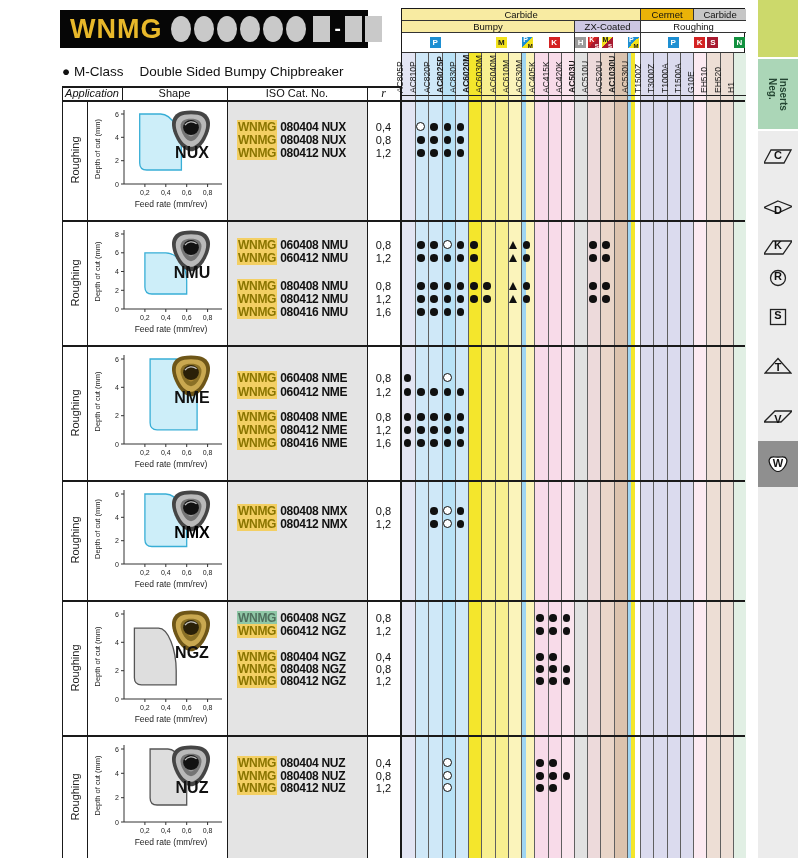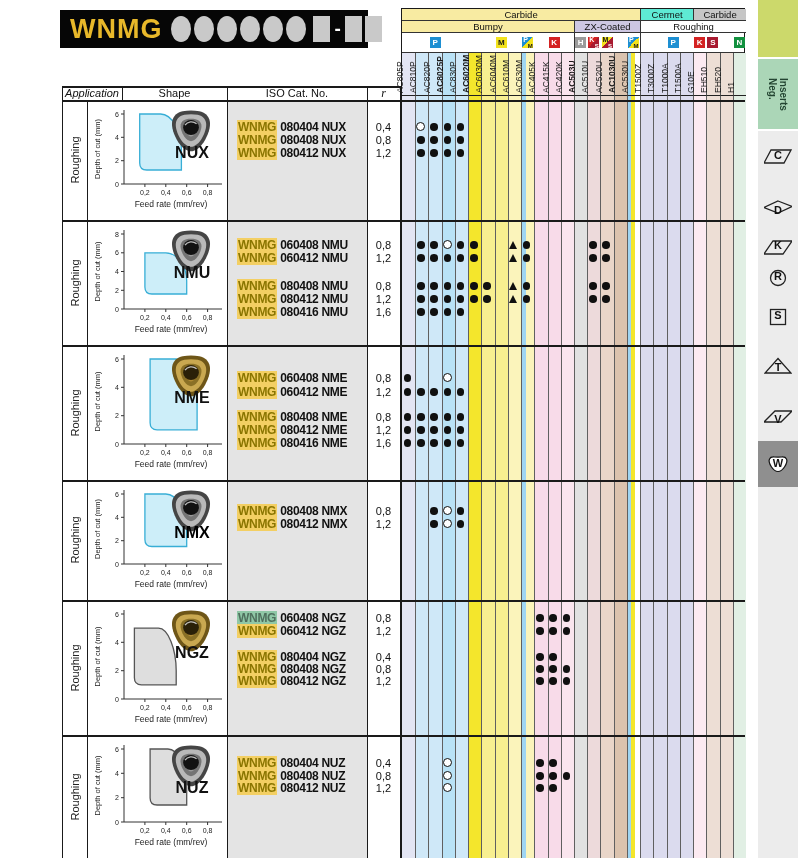--- a/index.html
+++ b/index.html
@@ -30,27 +30,31 @@
         <span style="display:inline-block;width:20px;height:26px;border-radius:50%;background:#c9c9c9;"></span>
         <span style="display:inline-block;width:20px;height:26px;border-radius:50%;background:#c9c9c9;"></span>
         <span style="display:inline-block;width:20px;height:26px;border-radius:50%;background:#c9c9c9;"></span>
         <span style="display:inline-block;width:20px;height:26px;border-radius:50%;background:#c9c9c9;"></span>
         <span style="display:inline-block;width:17px;height:26px;background:#c9c9c9;margin-left:4px;"></span>
         <span style="color:#fff;font-weight:bold;font-size:19px;padding:0 1px;">-</span>
         <span style="display:inline-block;width:17px;height:26px;background:#c9c9c9;"></span>
         <span style="display:inline-block;width:17px;height:26px;background:#c9c9c9;"></span>
       </span>
   </div>
+  <div class="mclass">
+    <span><span>●</span>&nbsp;<span>M-Class</span></span>
+    <span>Double Sided Bumpy Chipbreaker</span>
+  </div>
   <div class="th" style="left:62px;width:60px;font-style:italic;">Application</div>
   <div class="th" style="left:122px;width:105px;">Shape</div>
   <div class="th" style="left:227px;width:140px;">ISO Cat. No.</div>
   <div class="th th-r" style="left:367px;width:33px;">r</div>
 <div style="position: absolute; left: 401px; top: 8px; width: 344px; height: 850px; border-top: 1.5px solid rgb(26, 26, 26); border-right: 1.5px solid rgb(26, 26, 26); border-left: 1.5px solid rgb(26, 26, 26); border-image: initial; border-bottom: none; box-sizing: border-box; background: rgb(255, 255, 255);">
       <div style="position: absolute; left: 0px; top: 0px; width: 238.15px; height: 12px; box-sizing: border-box; background: rgb(248, 235, 162); border-bottom: 1px solid rgb(51, 51, 51); display: flex; align-items: center; justify-content: center; font-size: 9.5px; color: rgb(17, 17, 17);">Carbide</div>
-      <div style="position: absolute; left: 238.15px; top: 0px; width: 52.92px; height: 12px; box-sizing: border-box; background: #5eead4; border-bottom: 1px solid rgb(51, 51, 51); border-left: 1px solid rgb(51, 51, 51); display: flex; align-items: center; justify-content: center; font-size: 9.5px; color: rgb(17, 17, 17);">Cermet</div>
+      <div style="position: absolute; left: 238.15px; top: 0px; width: 52.92px; height: 12px; box-sizing: border-box; background: #eab308; border-bottom: 1px solid rgb(51, 51, 51); border-left: 1px solid rgb(51, 51, 51); display: flex; align-items: center; justify-content: center; font-size: 9.5px; color: rgb(17, 17, 17);">Cermet</div>
       <div style="position: absolute; left: 291.08px; top: 0px; width: 52.92px; height: 12px; box-sizing: border-box; background: rgb(198, 198, 198); border-bottom: 1px solid rgb(51, 51, 51); border-left: 1px solid rgb(51, 51, 51); display: flex; align-items: center; justify-content: center; font-size: 9.5px; color: rgb(17, 17, 17);">Carbide</div>
       <div style="position: absolute; left: 0px; top: 12px; width: 172px; height: 12px; box-sizing: border-box; background: rgb(248, 235, 162); border-bottom: 1px solid rgb(51, 51, 51); display: flex; align-items: center; justify-content: center; font-size: 9.5px; color: rgb(17, 17, 17);">Bumpy</div>
       <div style="position: absolute; left: 172px; top: 12px; width: 66.15px; height: 12px; box-sizing: border-box; background: rgb(205, 199, 226); border-bottom: 1px solid rgb(51, 51, 51); border-left: 1px solid rgb(51, 51, 51); display: flex; align-items: center; justify-content: center; font-size: 9.5px; color: rgb(17, 17, 17);">ZX-Coated</div>
       <div style="position: absolute; left: 238.15px; top: 12px; width: 105.85px; height: 12px; box-sizing: border-box; background: rgb(255, 255, 255); border-bottom: 1px solid rgb(51, 51, 51); border-left: 1px solid rgb(51, 51, 51); display: flex; align-items: center; justify-content: center; font-size: 9.5px; color: rgb(17, 17, 17);">Roughing</div>
       <div style="position: absolute; left: 0px; top: 24px; width: 100%; height: 20px; background: rgb(255, 255, 255); border-bottom: 1px solid rgb(51, 51, 51); box-sizing: border-box;"></div>
       <div style="position: absolute; left: 172px; top: 24px; width: 1px; height: 20px; background: rgb(51, 51, 51);"></div>
       <div style="position: absolute; left: 238.15px; top: 24px; width: 1px; height: 20px; background: rgb(51, 51, 51);"></div>
       <div style="position: absolute; left: 27.58px; top: 28px; width: 11px; height: 11px; background: rgb(29, 143, 210); color: rgb(255, 255, 255); font-size: 8px; font-weight: bold; display: flex; align-items: center; justify-content: center; z-index: 4;">P</div>
       <div style="position: absolute; left: 93.73px; top: 28px; width: 11px; height: 11px; background: rgb(242, 226, 28); color: rgb(26, 26, 26); font-size: 8px; font-weight: bold; display: flex; align-items: center; justify-content: center; z-index: 4;">M</div>
       <div style="position: absolute; left: 120.19px; top: 28px; width: 11px; height: 11px; background: linear-gradient(135deg, rgb(29, 143, 210) 0px, rgb(29, 143, 210) 50%, rgb(242, 226, 28) 50%, rgb(242, 226, 28) 100%); z-index: 4;">

